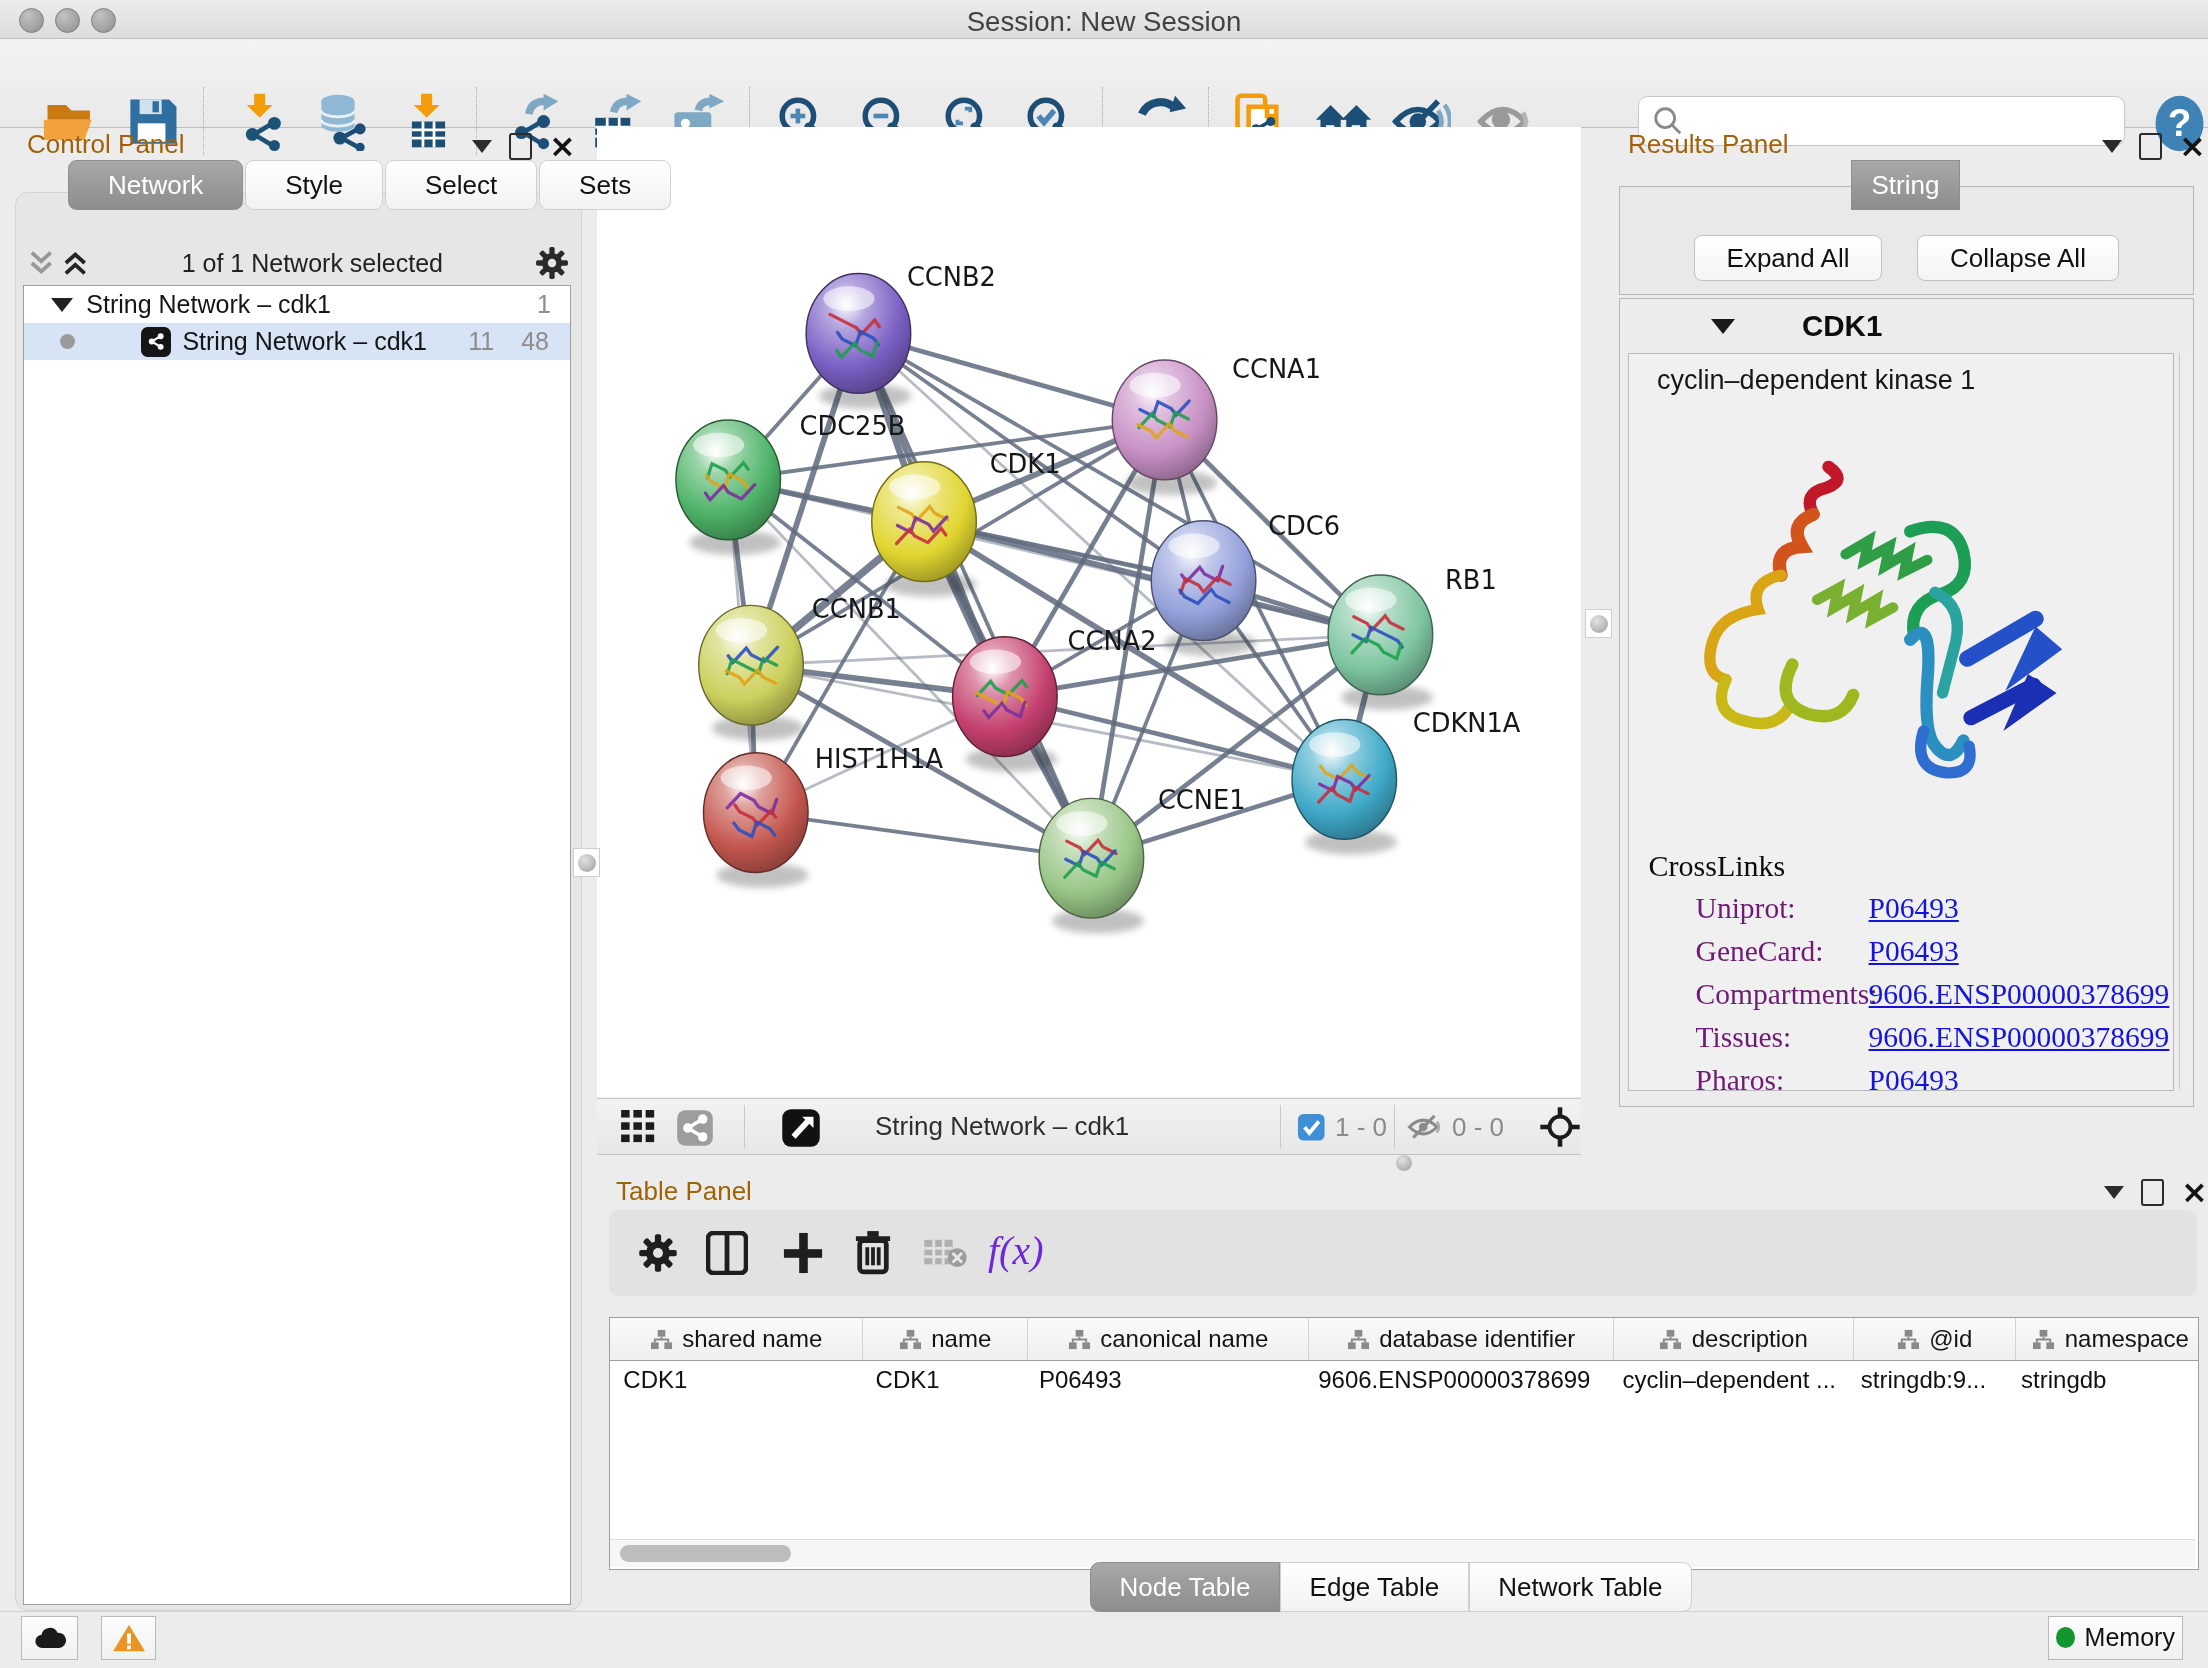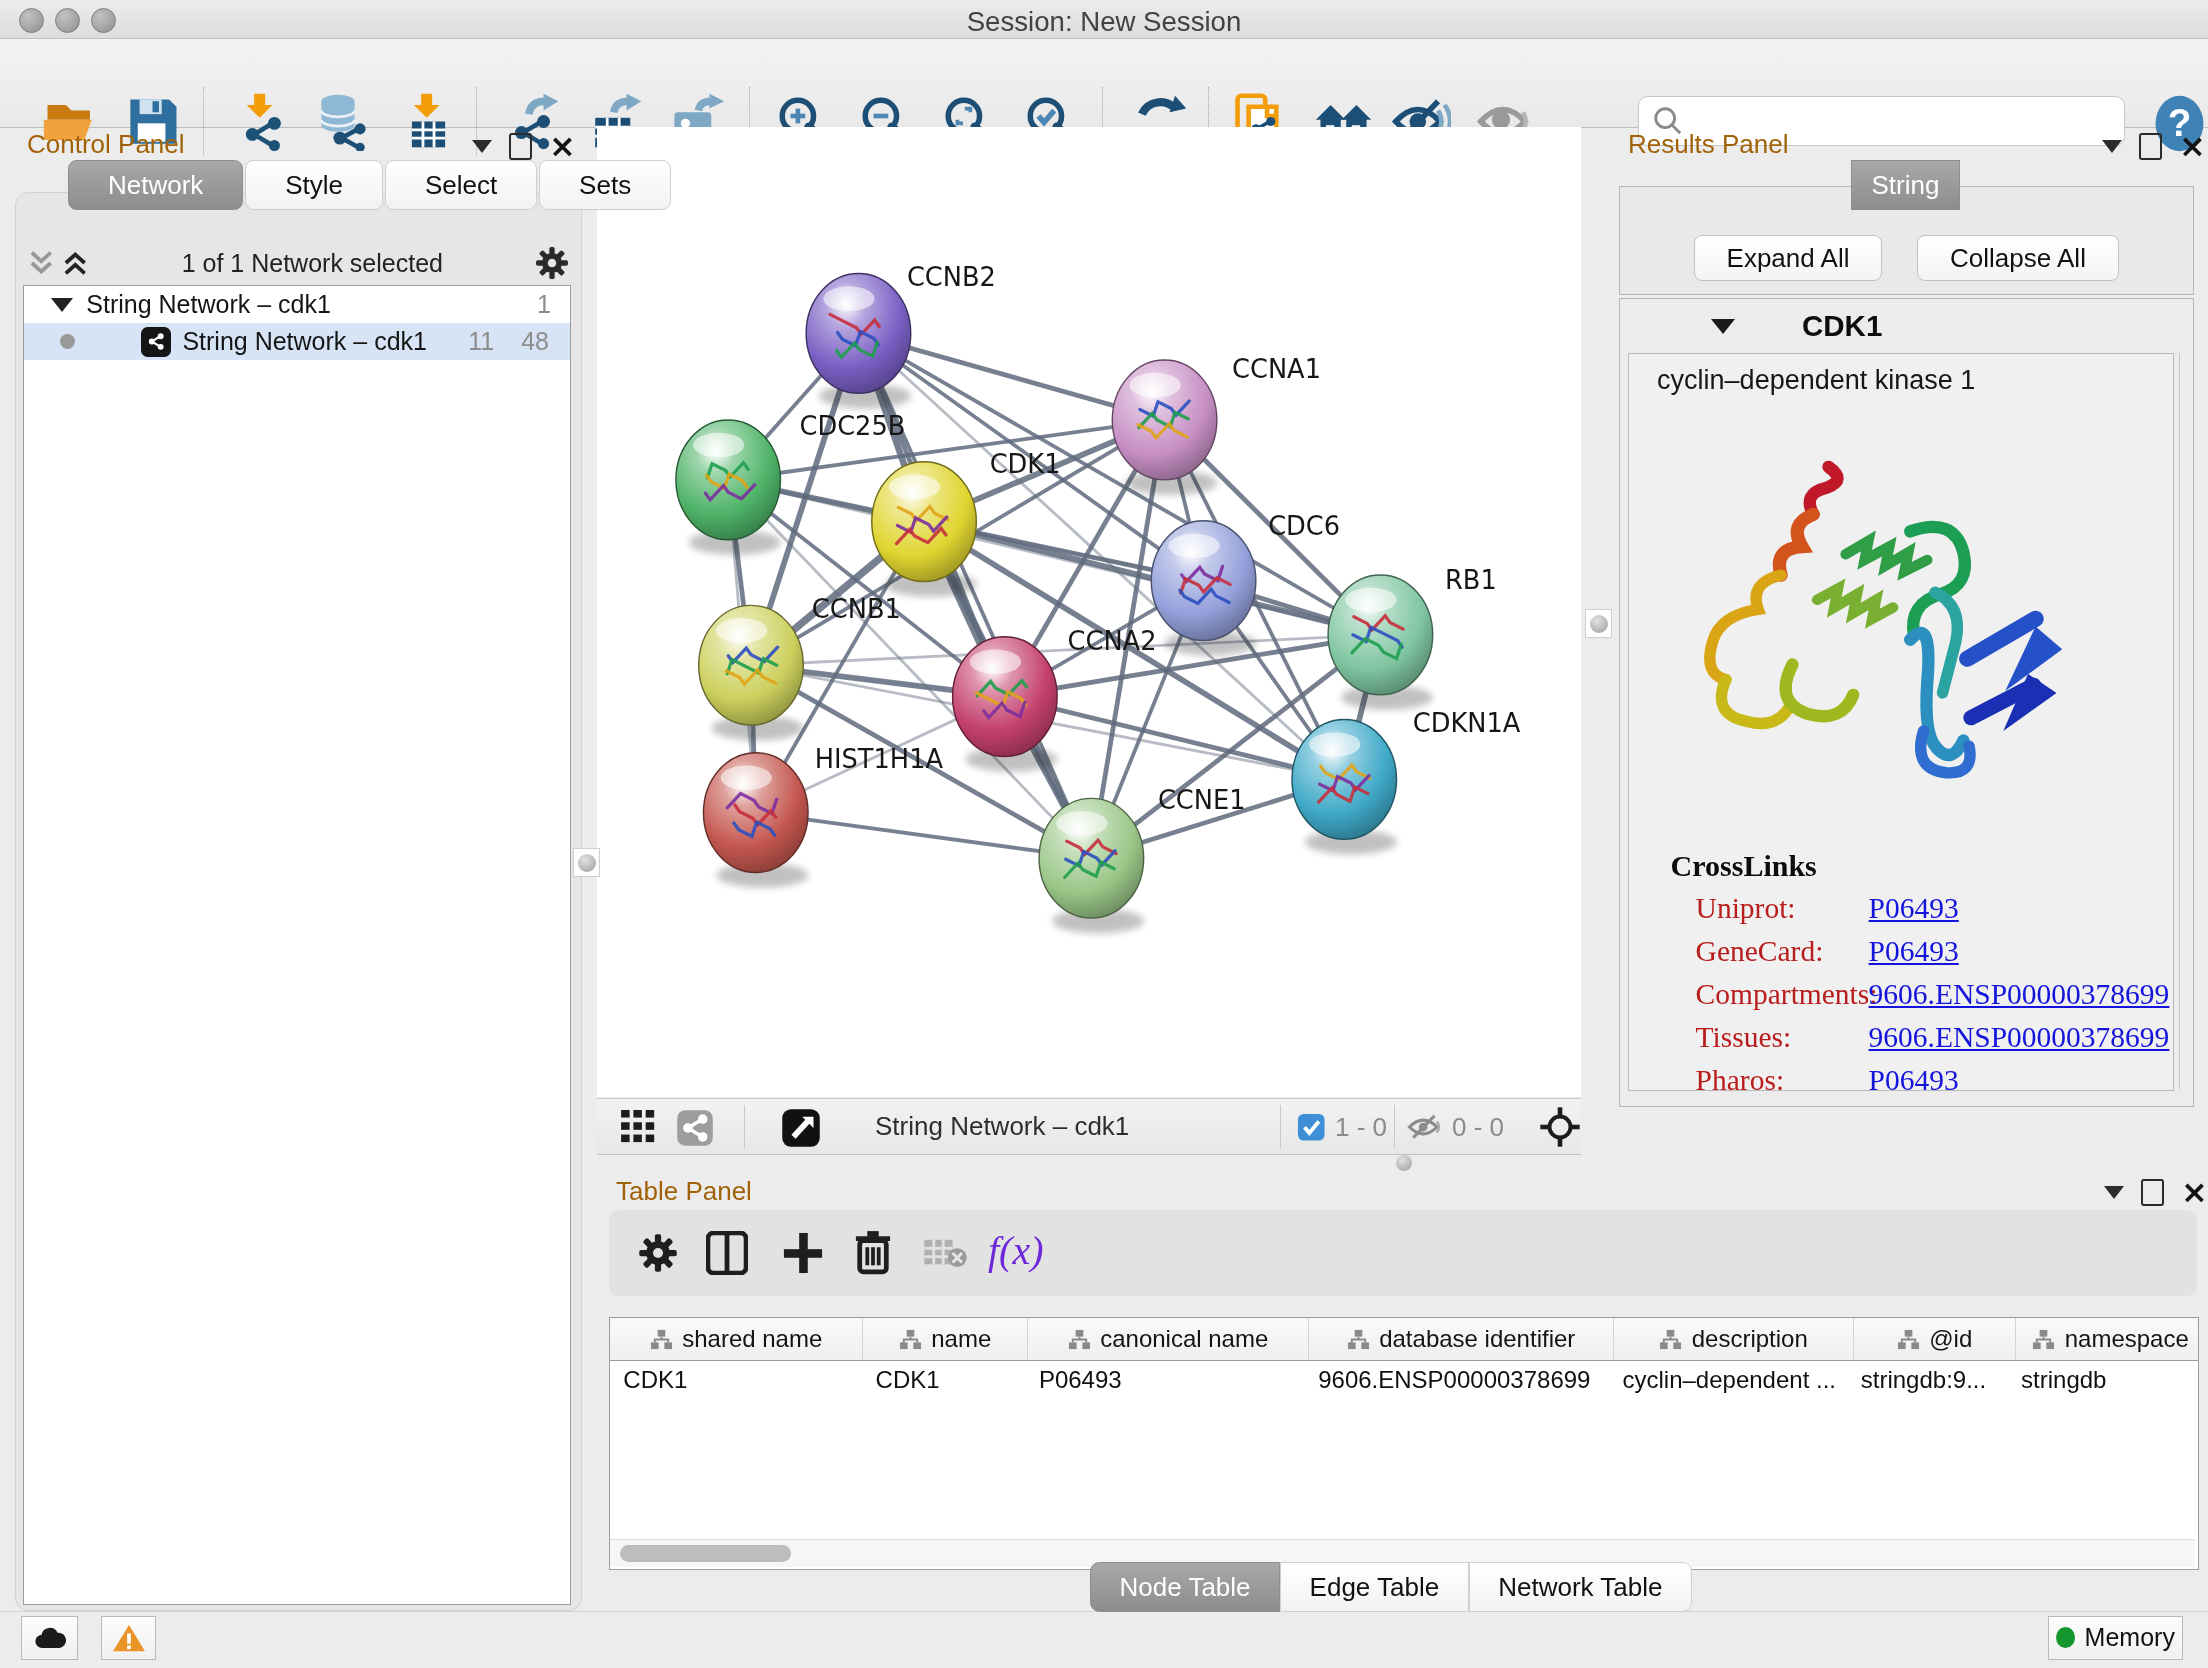--- a/index.html
+++ b/index.html
@@ -68,23 +68,23 @@
   #rp-box2{left:1619px;top:298px;width:573px;height:807px;background:#ececec;border:1.9px solid #b5b5b5;}
   #rp-sec-head{position:absolute;left:0;top:0;width:100%;height:54px;display:flex;align-items:center;}
   #rp-sec-caret{width:0;height:0;border-left:12.4px solid transparent;border-right:12.4px solid transparent;
     border-top:15px solid #1b1b1b;margin-left:91px;}
   #rp-gene{font-size:29.5px;font-weight:bold;color:#0d0d0d;margin-left:67px;}
   #rp-inner{position:absolute;left:7.6px;top:54px;width:544px;height:736px;background:#f0f0f0;
     border:1.9px solid #b9b9b9;overflow:hidden;}
   #rp-desc{position:absolute;left:28.5px;top:11.4px;font-size:27px;color:#161616;}
   #rp-scroll{position:absolute;right:0;top:54px;width:13.3px;height:736px;background:#ededed;
     border-left:1.9px solid #c5c5c5;}
-  #xl-head{position:absolute;left:42px;top:495px;font-family:"Liberation Serif",serif;
-    font-weight:bold;font-size:30px;color:#0c0c0c;}
-  .xl-row{position:absolute;left:67px;font-family:"Liberation Serif",serif;font-size:29.5px;color:#b91c1c;}
+  #xl-head{position:absolute;left:20px;top:495px;font-family:"Liberation Serif",serif;
+    font-weight:normal;font-size:30px;color:#0c0c0c;}
+  .xl-row{position:absolute;left:67px;font-family:"Liberation Serif",serif;font-size:29.5px;color:#701a75;}
   .xl-link{position:absolute;left:240px;color:#1414dd;text-decoration:underline;cursor:pointer;
     font-family:"Liberation Serif",serif;font-size:29.5px;white-space:nowrap;}
   
   #tp-toolbar{left:609px;top:1210px;width:1588px;height:86px;background:#e2e2e2;border-radius:9.5px;}
   #tp-table{left:609px;top:1299px;width:1588px;height:251px;background:#fff;border:1.9px solid #9d9d9d;
     overflow:hidden;margin-top:18px;}
   #tp-header{position:absolute;left:0;top:0;height:42px;display:flex;
     background:linear-gradient(#fafafa,#efefef);border-bottom:1.9px solid #9d9d9d;width:1617px;}
   .th{position:relative;display:flex;align-items:center;justify-content:center;gap:9.5px;
     border-right:1px solid #d4d4d4;font-size:24px;color:#141414;}

